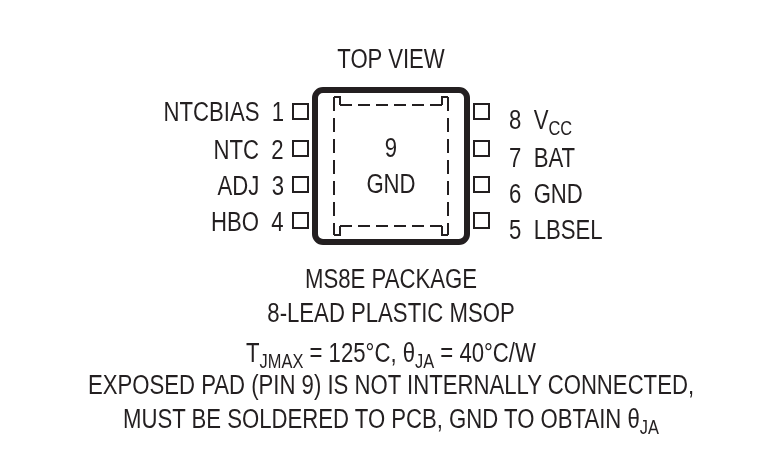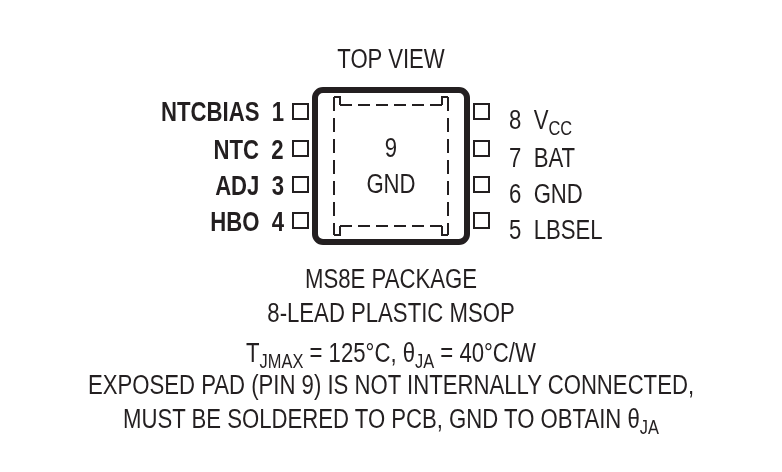--- a/index.html
+++ b/index.html
@@ -30,21 +30,21 @@
     }
     .pin-left {
       right: 0;
       text-align: right;
       font-size: 27px;
       transform-origin: 100% 0;
     }
     .left-col {
       position: absolute;
       left: 0; top: 0;
-      width: 284px; height: 353px; font-weight: bold;
+      width: 284px; height: 353px;
     }
     .right-col {
       position: absolute;
       left: 497px; top: 8px;
       width: 285px; height: 472px; margin-left: 12px;
     }
     .pin-right {
       left: 0;
       font-size: 27px;
       transform-origin: 0 0;

